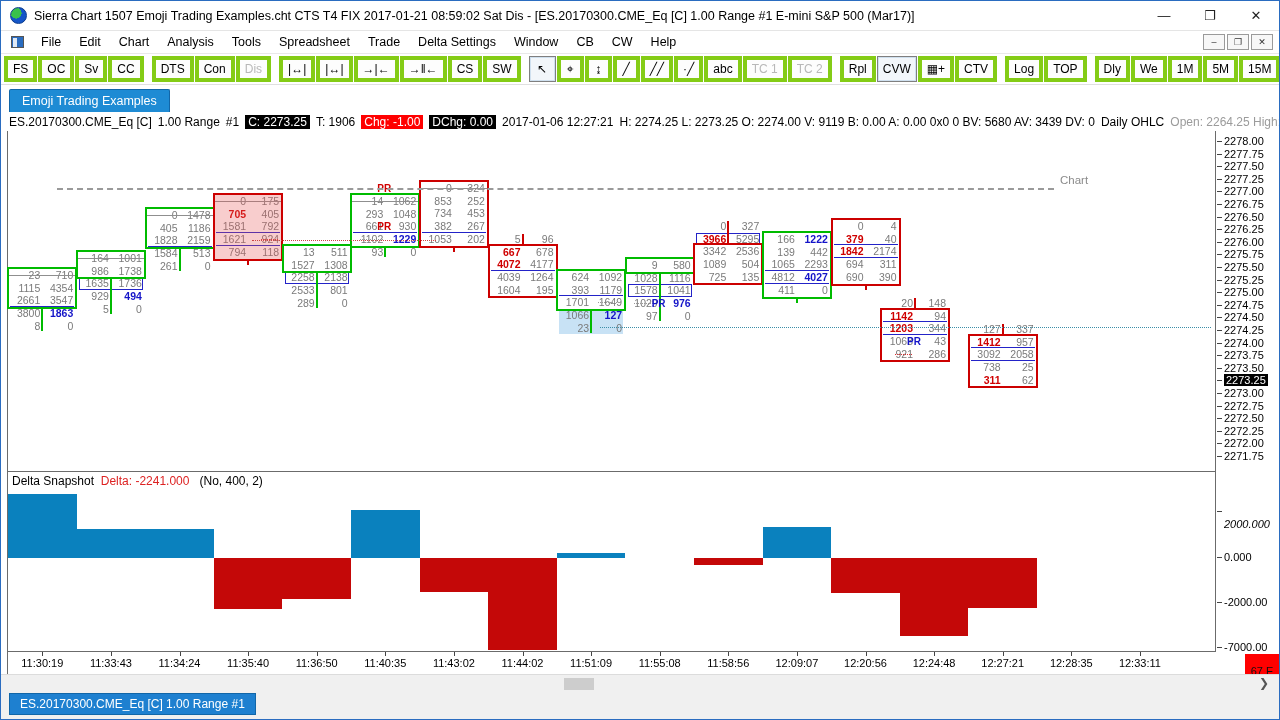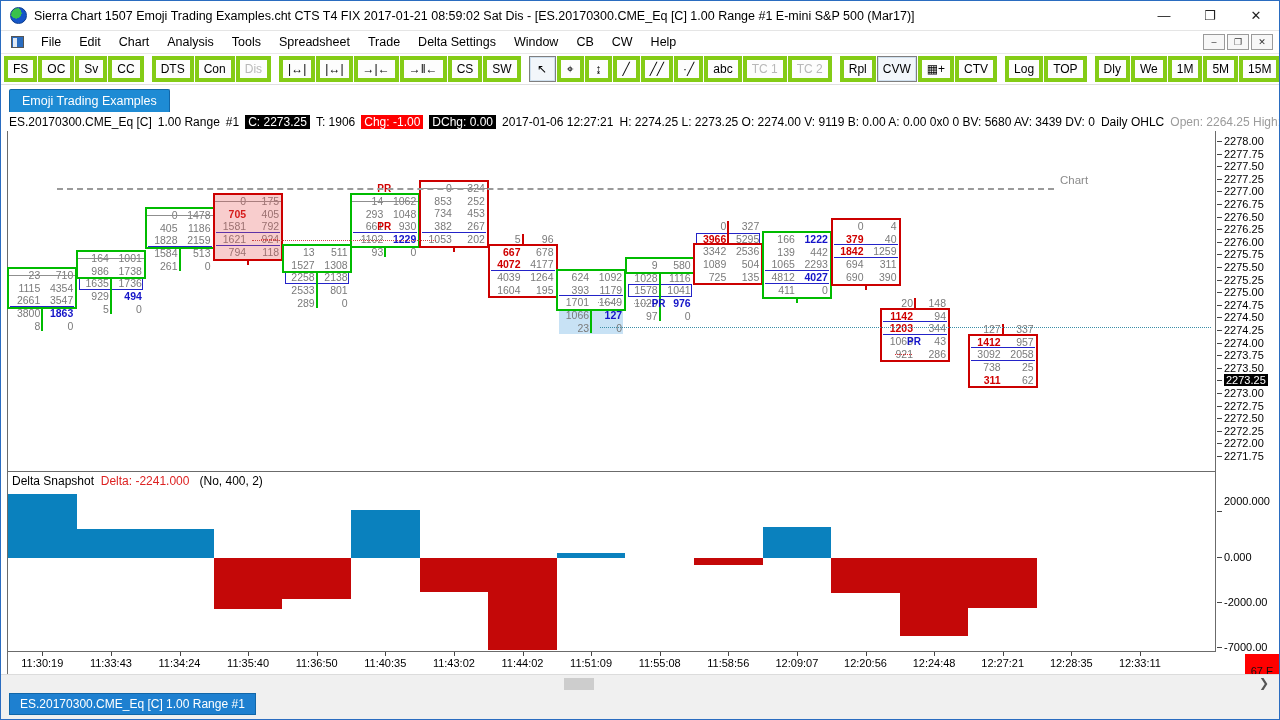--- a/index.html
+++ b/index.html
@@ -486,21 +486,21 @@
           <div class="frow">
             <span class="b">0</span>
             <span class="a">4</span>
           </div>
           <div class="frow u">
             <span class="b red">379</span>
             <span class="a">40</span>
           </div>
           <div class="frow u">
             <span class="b red">1842</span>
-            <span class="a">1259</span>
+            <span class="a">2174</span>
           </div>
           <div class="frow">
             <span class="b">694</span>
             <span class="a">311</span>
           </div>
           <div class="frow">
             <span class="b">690</span>
             <span class="a">390</span>
           </div>
           <div class="fbox" style="top: -2px; height: 67.5px; border: 2px solid rgb(204, 0, 0);"></div>
@@ -633,21 +633,21 @@
       <div class="plabel" style="top: 268.6px;">2272.75</div>
       <div class="ptick" style="top: 287.2px;"></div>
       <div class="plabel" style="top: 281.2px;">2272.50</div>
       <div class="ptick" style="top: 299.8px;"></div>
       <div class="plabel" style="top: 293.8px;">2272.25</div>
       <div class="ptick" style="top: 312.4px;"></div>
       <div class="plabel" style="top: 306.4px;">2272.00</div>
       <div class="ptick" style="top: 325px;"></div>
       <div class="plabel" style="top: 319px;">2271.75</div>
       <div class="ptick" style="top: 380px;"></div>
-      <div class="plabel" style="top: 364px;">2000.000</div>
+      <div class="plabel" style="top: 387px; font-style: italic;">2000.000</div>
       <div class="ptick" style="top: 426px;"></div>
       <div class="plabel" style="top: 420px;">0.000</div>
       <div class="ptick" style="top: 471px;"></div>
       <div class="plabel" style="top: 465px;">-2000.00</div>
       <div class="ptick" style="top: 516px;"></div>
       <div class="plabel" style="top: 510px;">-7000.00</div>
     </div>
 
   <div class="timeaxis">
       <div class="ttick" style="left: 34.3px;"></div>

